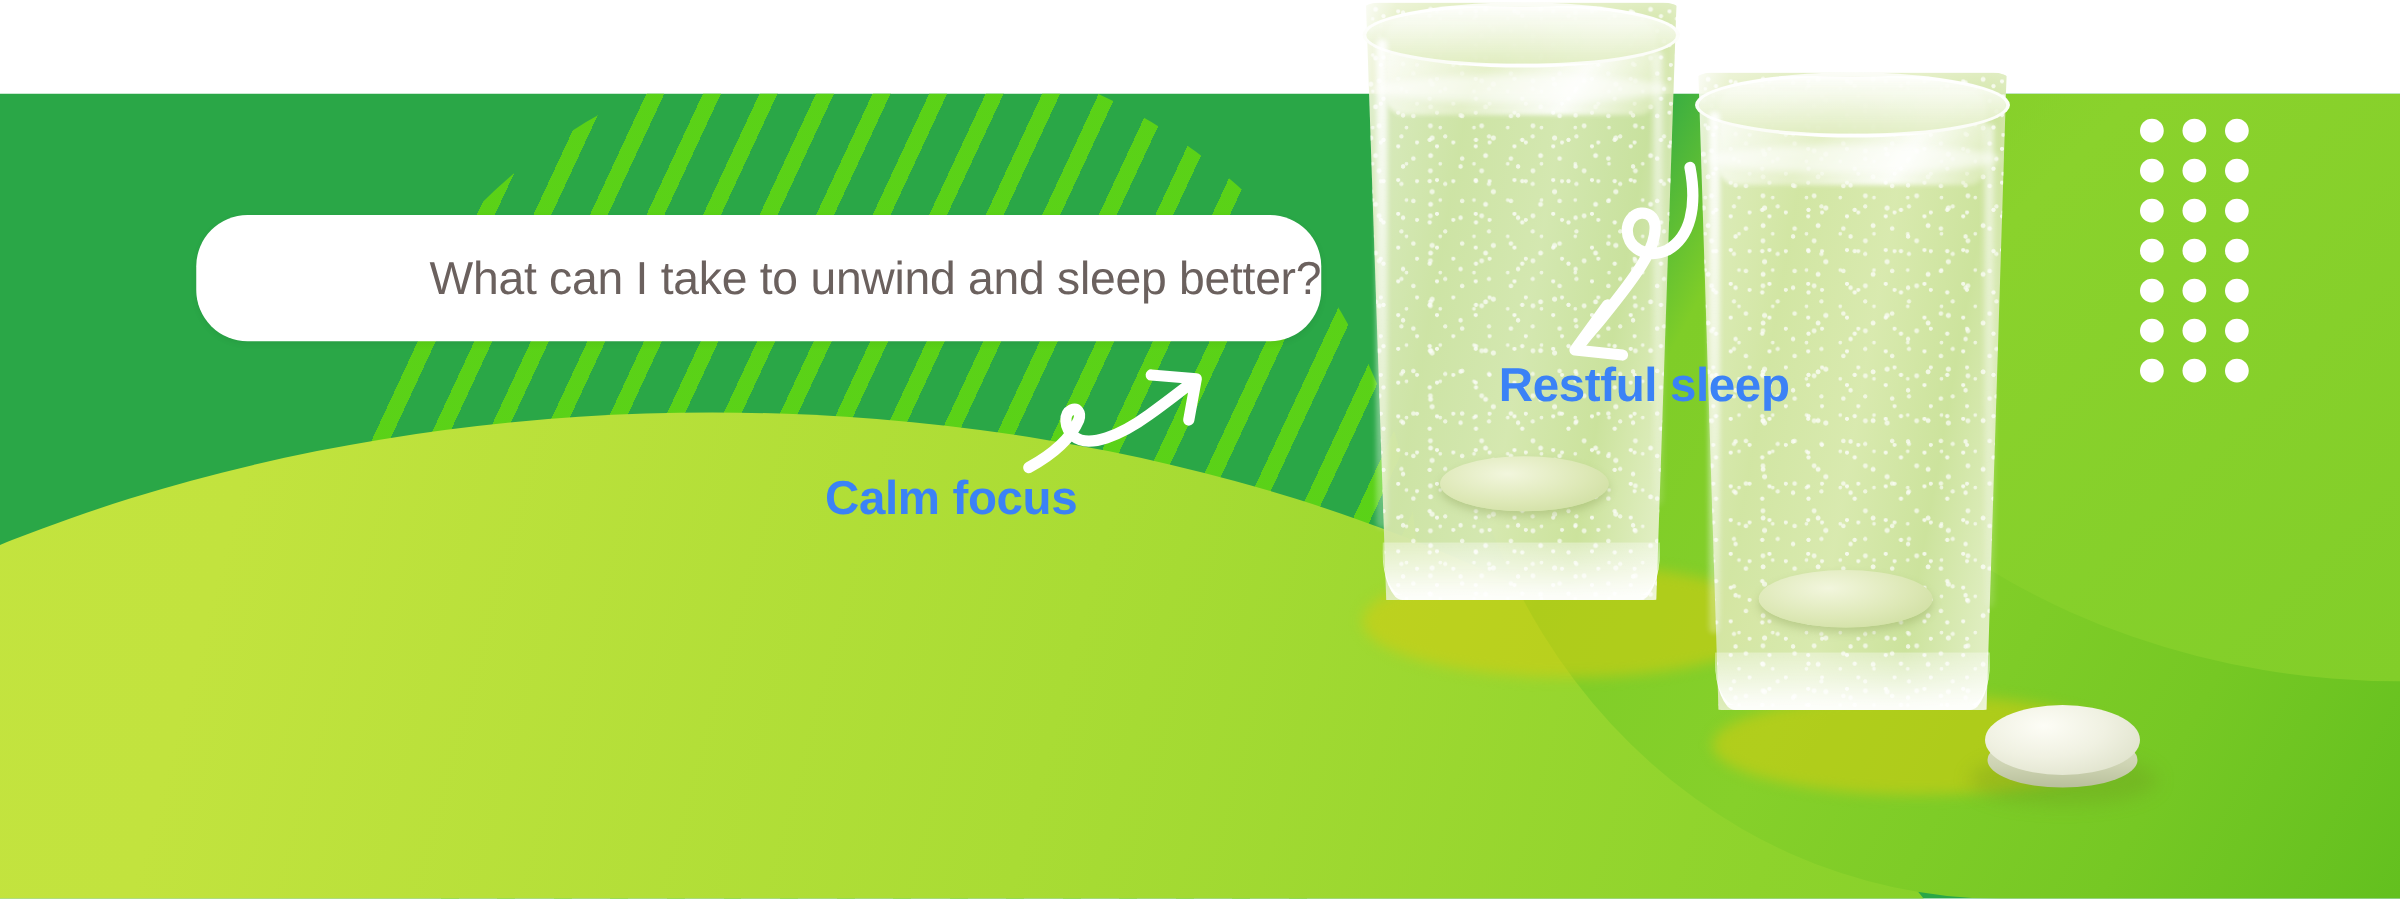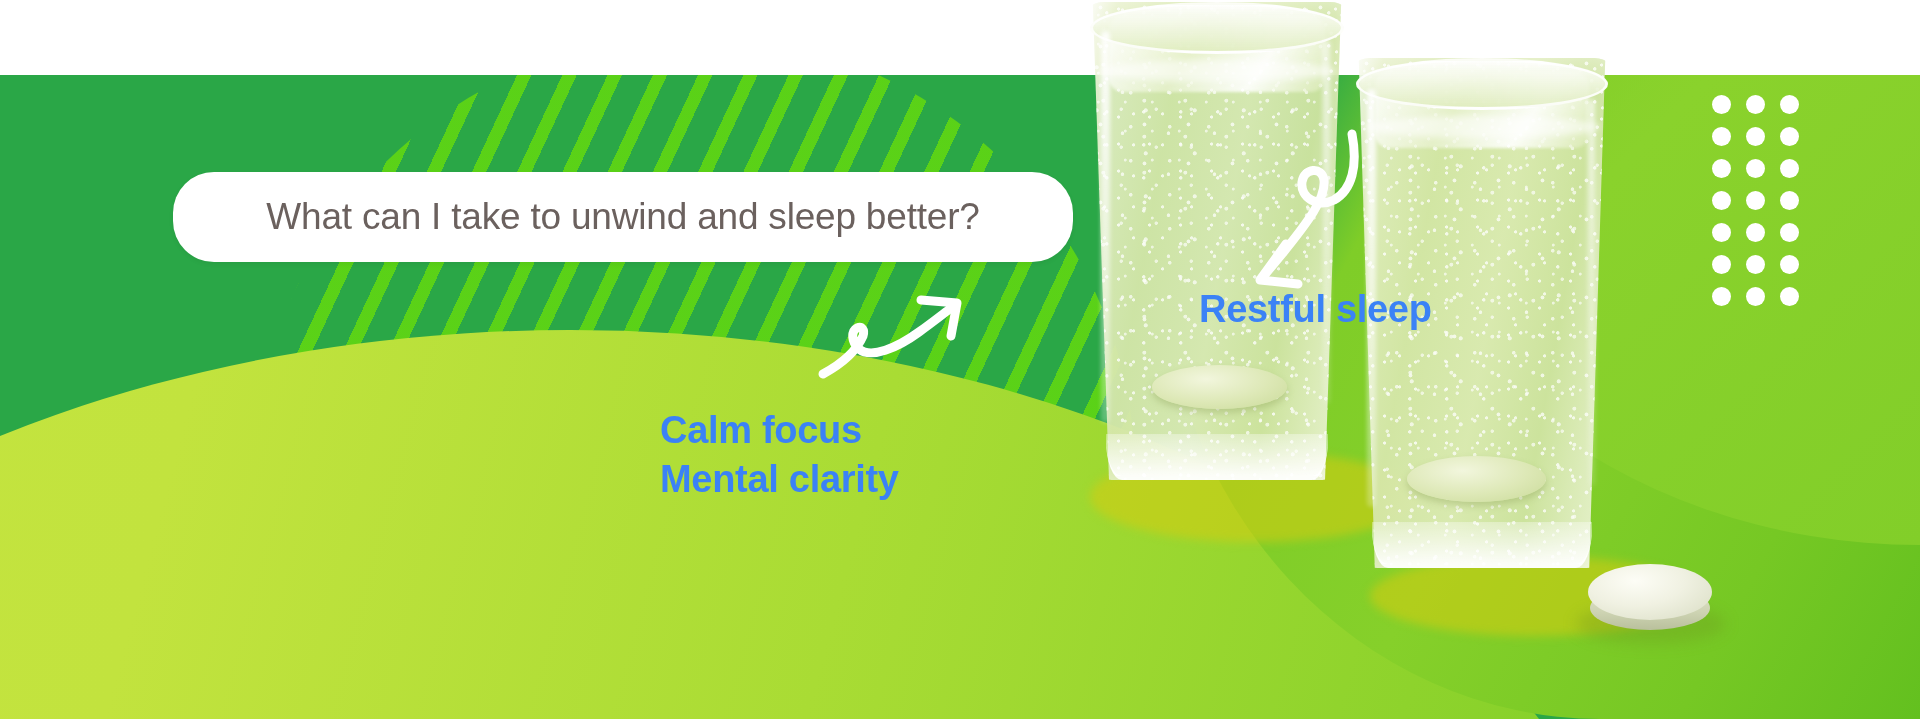--- a/index.html
+++ b/index.html
@@ -278,29 +278,29 @@
     width: 150px; height: 40px;
     border-radius: 50%;
     background: rgba(110,150,30,0.30);
     filter: blur(7px);
     z-index: -2;
   }
 
   
   .bubble {
     position: absolute;
-    left: 173px;
+    left: 157px;
     top: 172px;
     width: 900px;
-    height: 90px;
+    height: 101px;
     background: #ffffff;
     border-radius: 41px;
     display: flex;
     align-items: center;
-    justify-content: center;
+    justify-content: flex-end;
     z-index: 7;
     box-shadow: 0 2px 5px rgba(0,0,0,0.06);
   }
   .bubble-text {
     font-size: 37px;
     font-weight: 400;
     color: #6b615e;
     letter-spacing: -0.2px;
     white-space: nowrap;
   }
@@ -308,21 +308,21 @@
   
   .benefits {
     position: absolute;
     z-index: 8;
     color: #3b82f6;
     font-weight: bold;
     font-size: 38px;
     line-height: 1.28;
     letter-spacing: -0.3px;
   }
-  .benefits-left { left: 660px; top: 375px; margin-top: 31px; }
+  .benefits-left { left: 660px; top: 375px; }
   .benefits-right { left: 1199px; top: 285px; }
   .benefits div { white-space: nowrap; }
 
   
   .arrow {
     position: absolute;
     z-index: 9;
     pointer-events: none;
   }
   .arrow-left  { left: 815px; top: 292px; }
@@ -411,20 +411,19 @@
   </svg>
 
   <svg class="arrow arrow-right" width="120" height="170" viewBox="0 0 120 170">
     <path d="M104 6 C 110 38, 104 62, 86 72 C 70 80, 52 70, 54 54
              C 56 40, 74 38, 76 52 C 78 70, 60 94, 34 126 C 26 136, 20 142, 16 148" fill="none" stroke="#ffffff" stroke-width="9" stroke-linecap="round" stroke-linejoin="round"></path>
     <path d="M38 116 L12 152 L50 156" fill="none" stroke="#ffffff" stroke-width="9" stroke-linecap="round" stroke-linejoin="round"></path>
   </svg>
 
   <div class="benefits benefits-left">
     <div>Calm focus</div>
-    <div>Mental clarity</div>
   </div>
 
   <div class="benefits benefits-right">
     <div>Restful sleep</div>
   </div>
 
 </div>
 
 </body></html>

